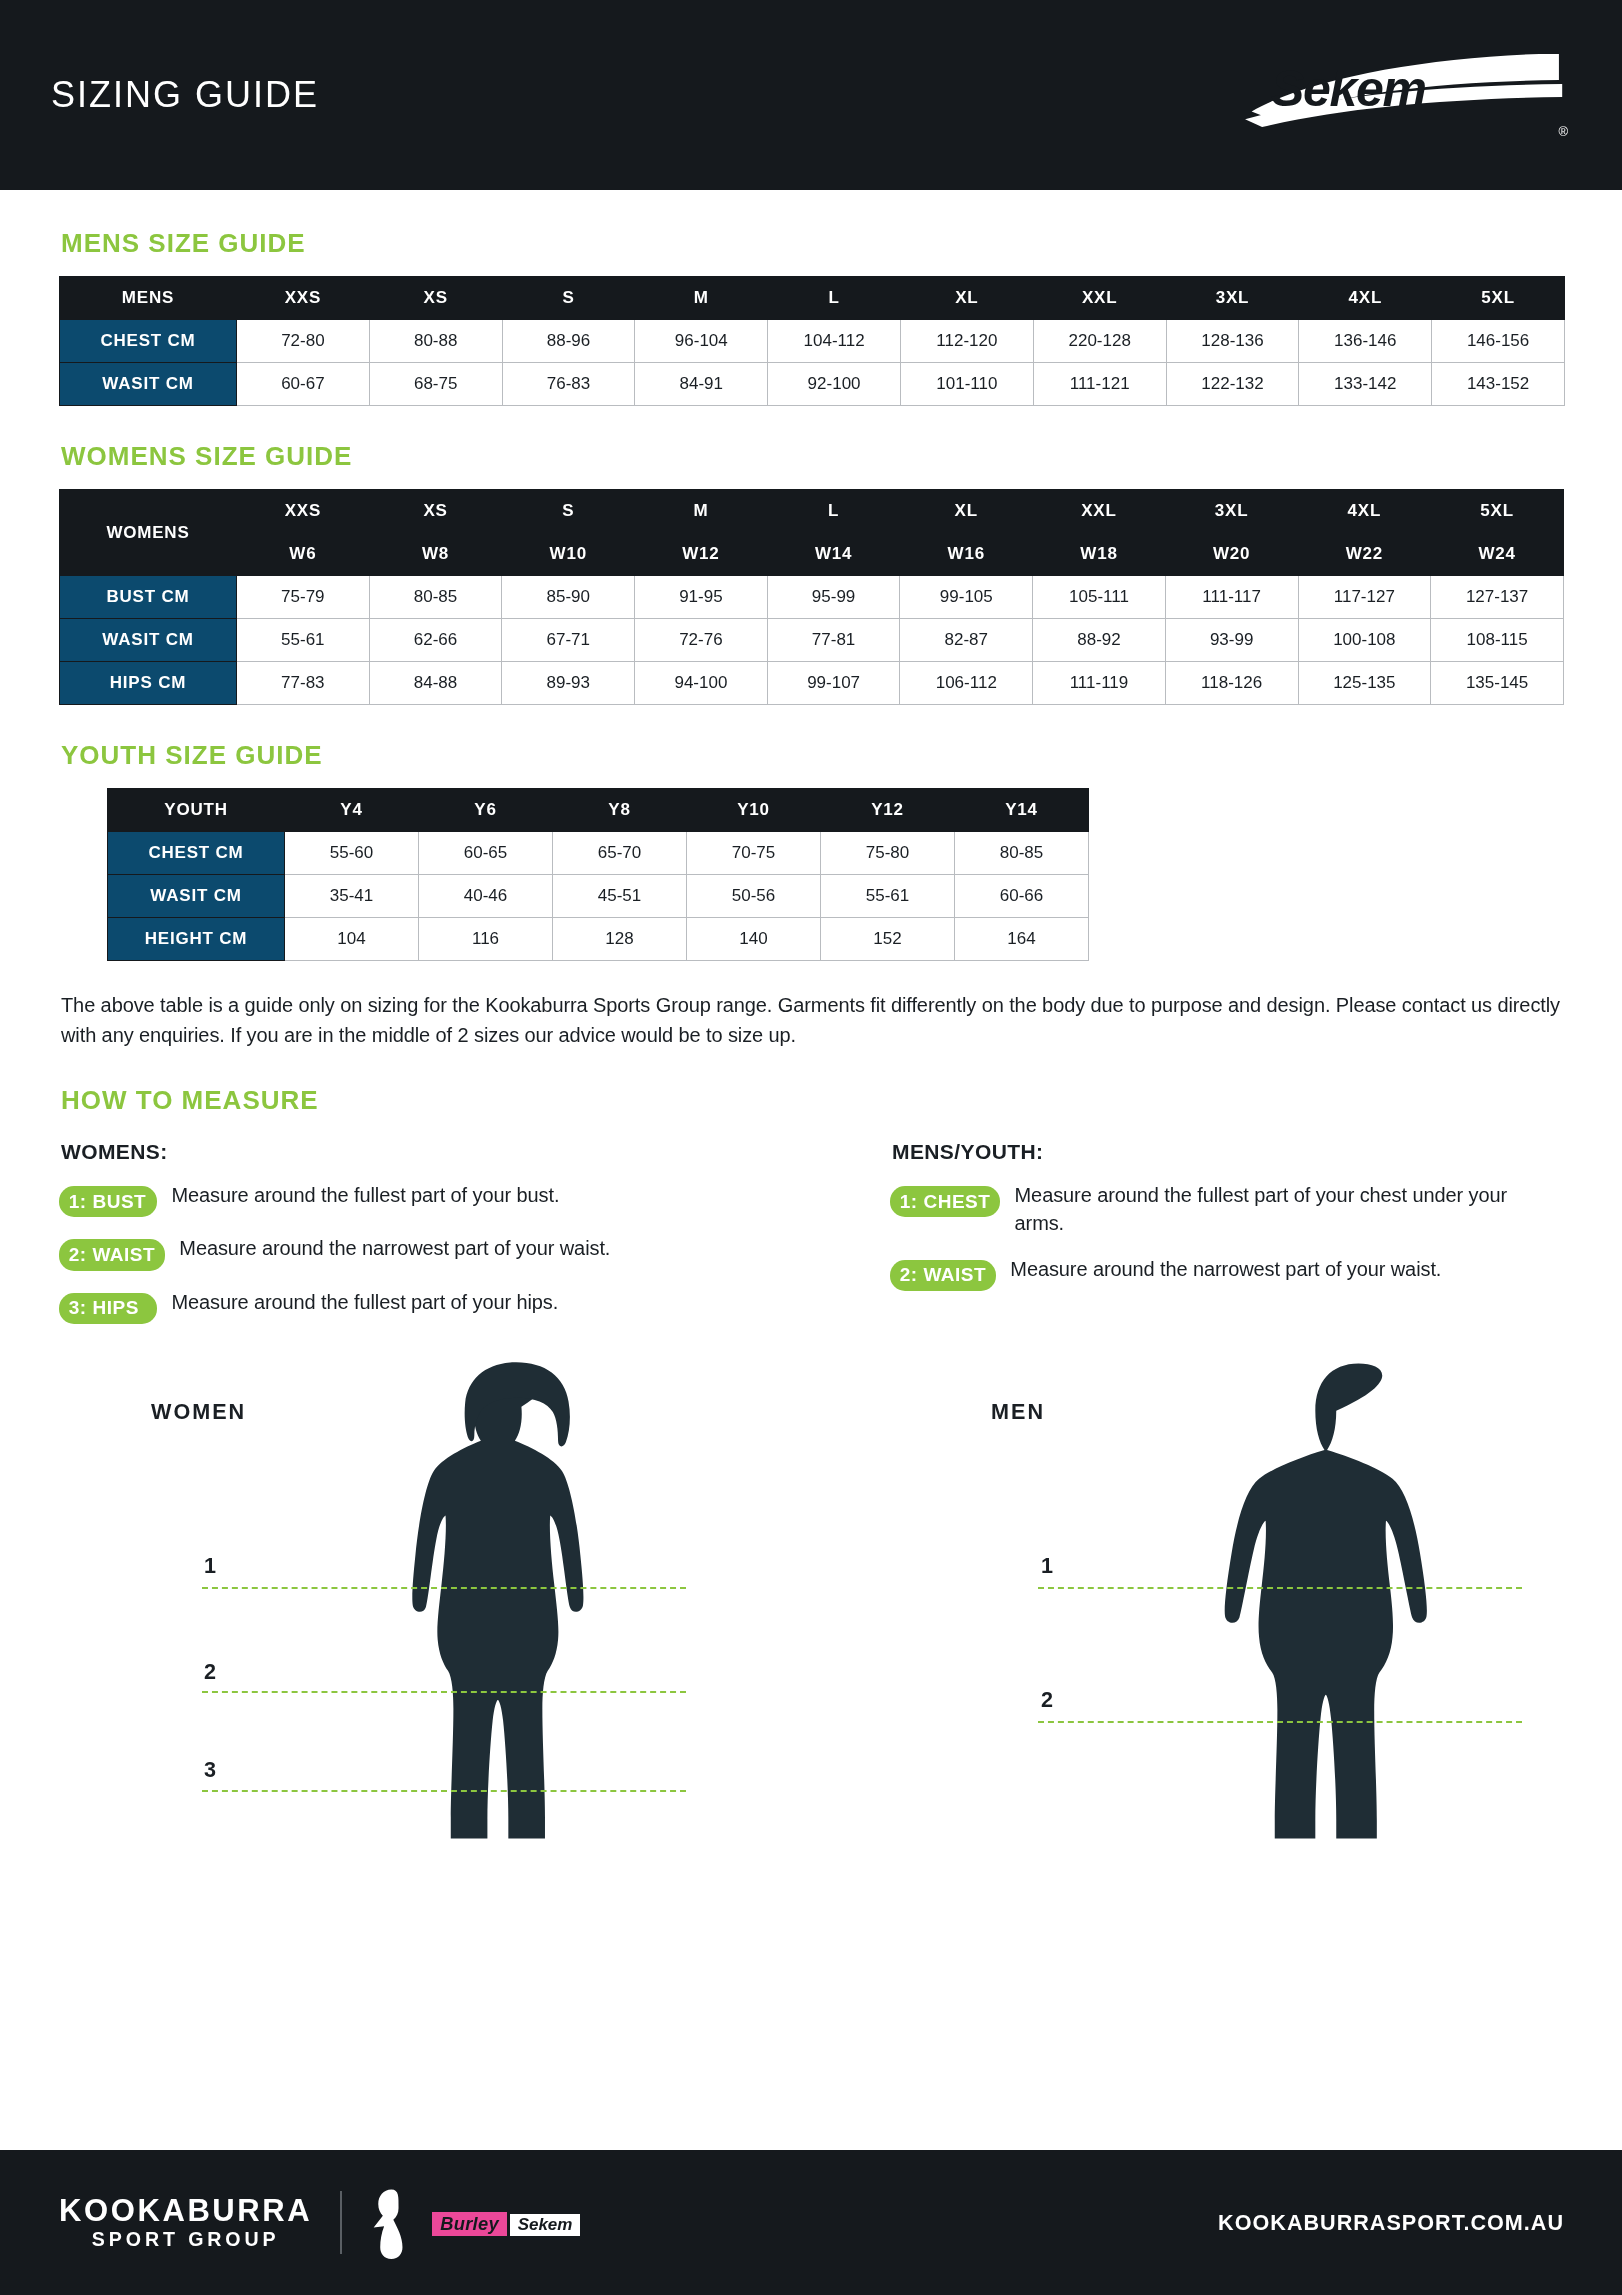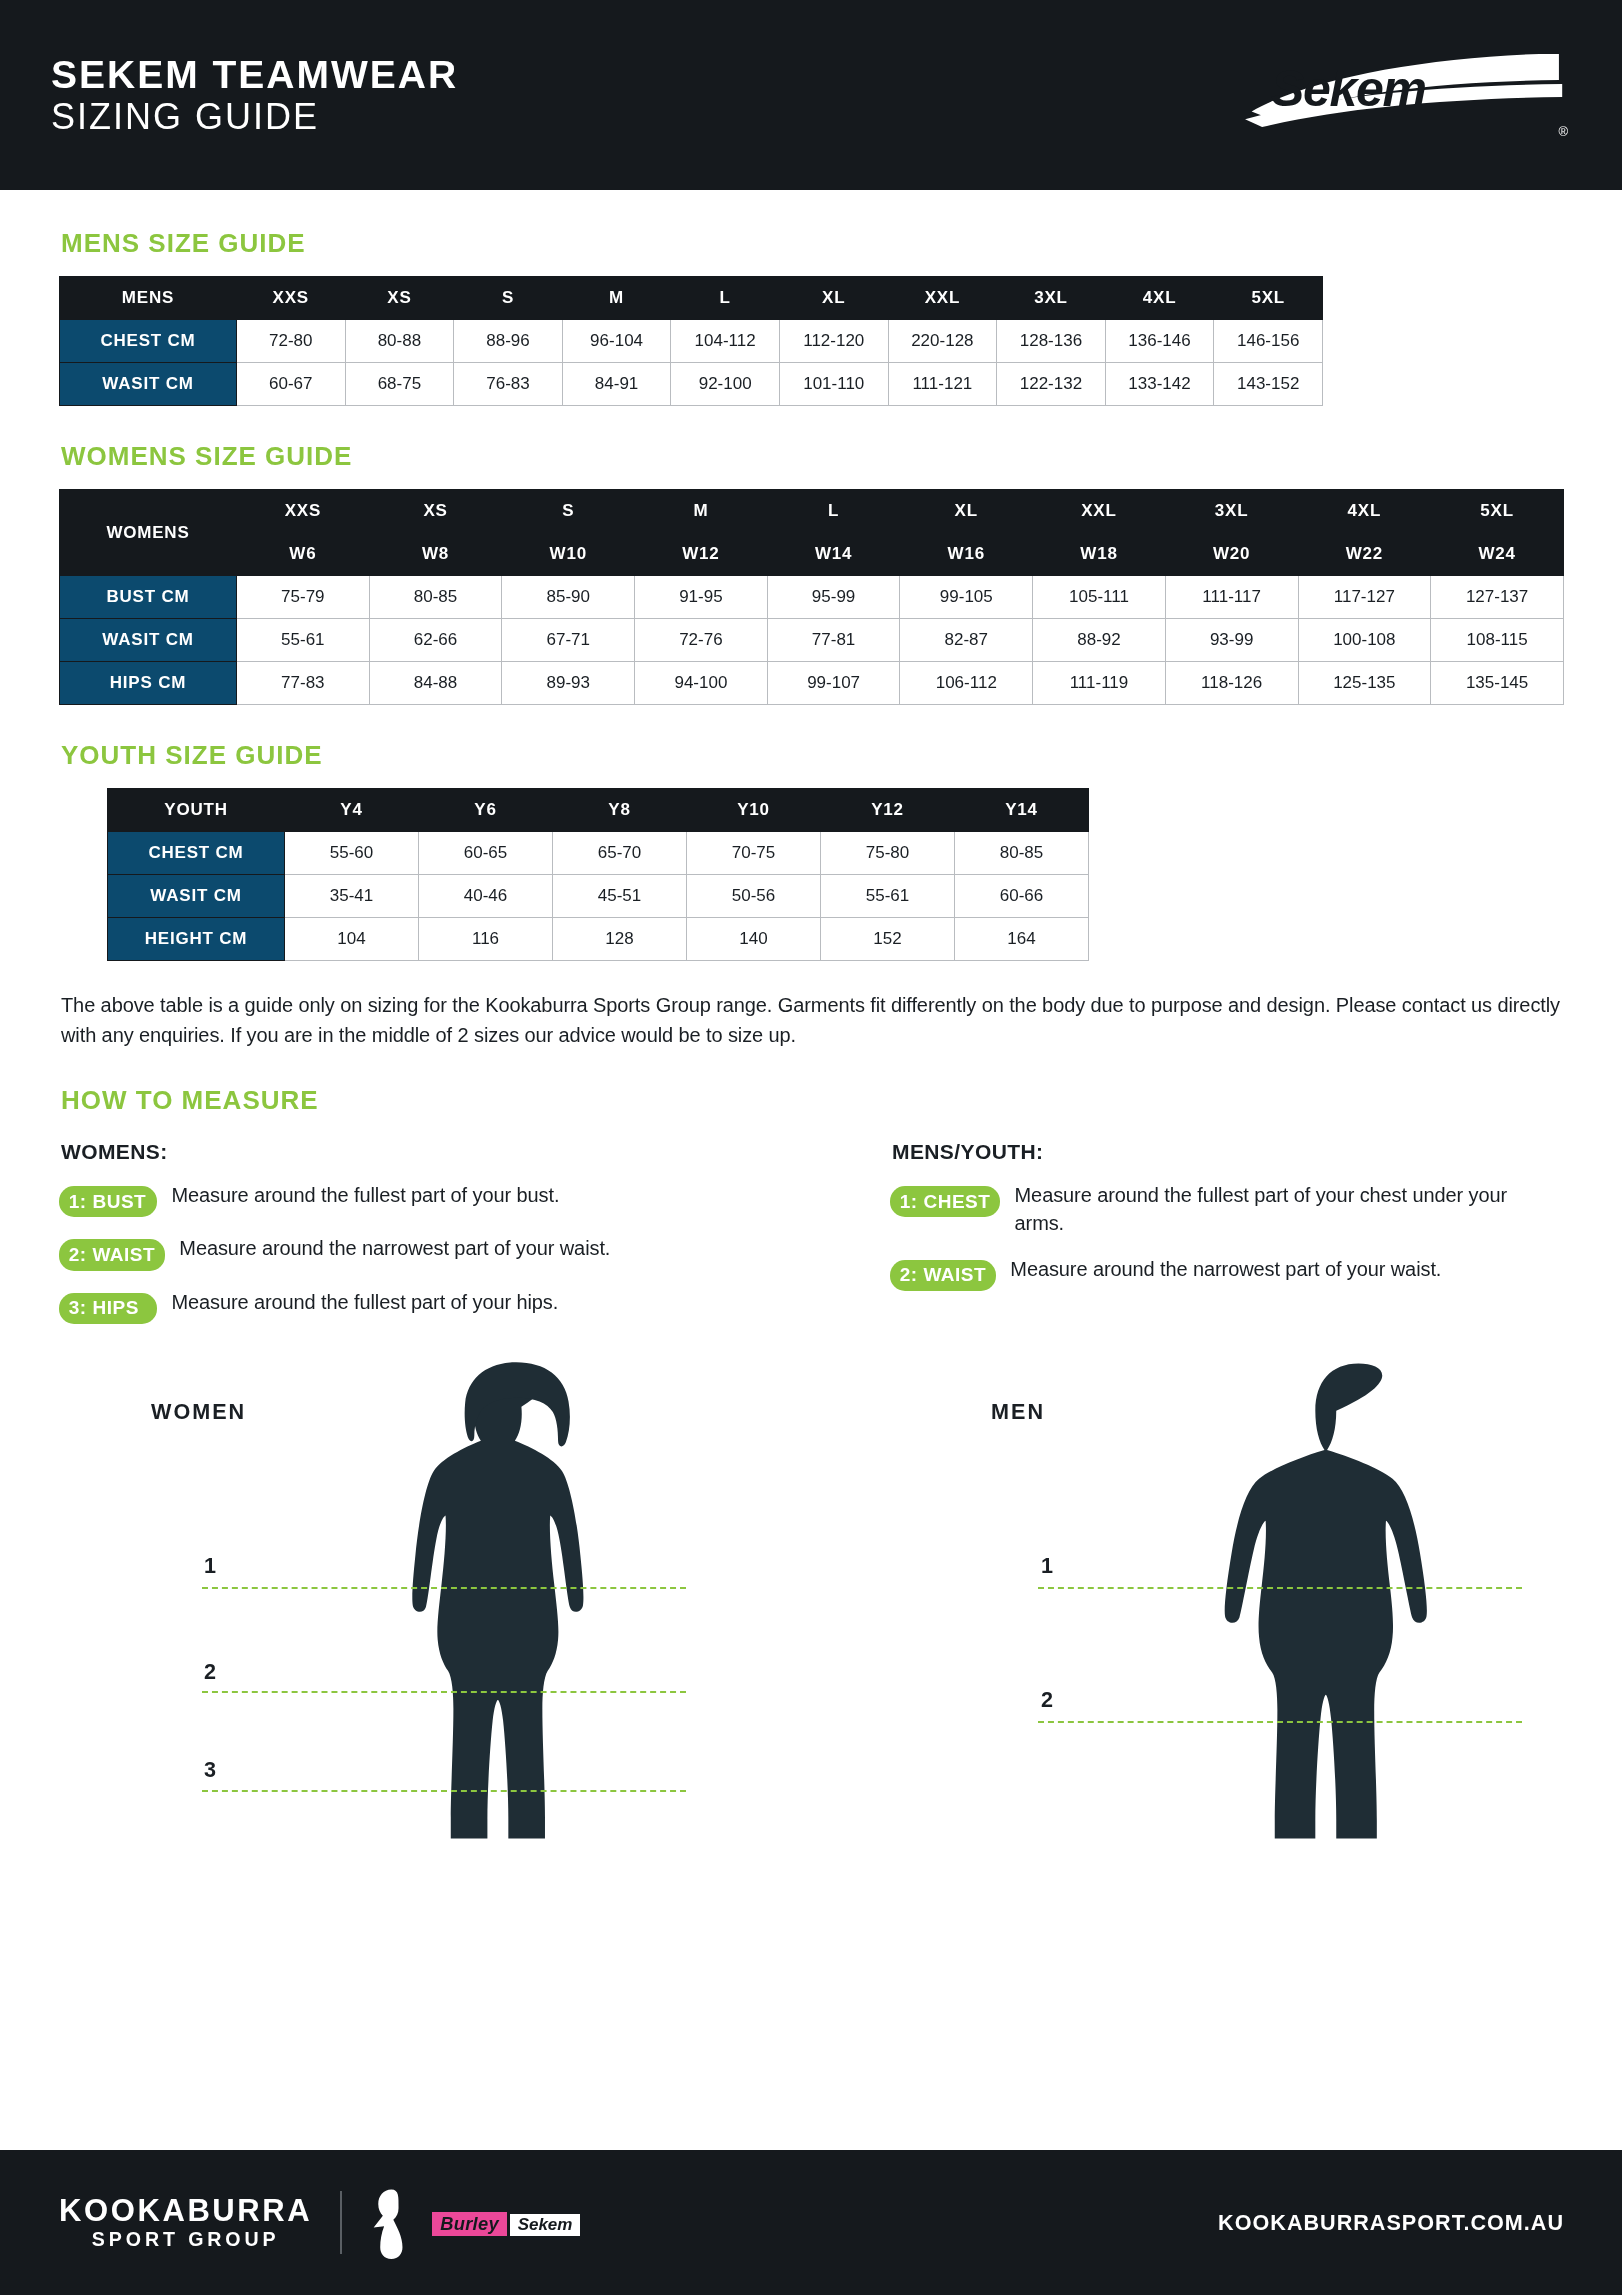--- a/index.html
+++ b/index.html
@@ -100,21 +100,21 @@
     border-color: #15191d;
   }
   table.size td.rowlab {
     background: #0c4a6e;
     color: #ffffff;
     font-weight: bold;
     letter-spacing: 0.8px;
     border-color: #15191d;
   }
   
-  .mens-table { width: 1264px; }
+  .mens-table { width: 1506px; }
   .mens-table col.lab { width: 177px; }
   .womens-table { width: 1505px; }
   .womens-table col.lab { width: 177px; }
   .youth-table { width: 982px; margin-left: 48px; }
   .youth-table col.lab { width: 177px; }
 
   .note {
     font-size: 20px;
     line-height: 1.48;
     margin: 30px 0 0 2px;
@@ -222,21 +222,20 @@
     font-size: 21.6px;
     font-weight: bold;
     letter-spacing: 1px;
   }
 </style>
 </head>
 <body>
 
 <div class="header">
   <div class="header-title">
-    <div class="line1">SEKEM TEAMWEAR</div>
     <div class="line2">SIZING GUIDE</div>
   </div>
   <div class="brand-logo">
     <svg class="swoosh" viewBox="0 0 520 120">
       <path d="M30,92 C120,40 300,10 470,4 L500,4 L500,44 C330,46 170,62 60,104 Z" fill="#ffffff"></path>
       <path d="M20,104 C150,66 330,52 505,50 L505,70 C340,72 170,86 46,116 Z" fill="#ffffff"></path>
     </svg>
     <div class="brand-text">Sekem</div>
     <div class="reg">®</div>
   </div>

